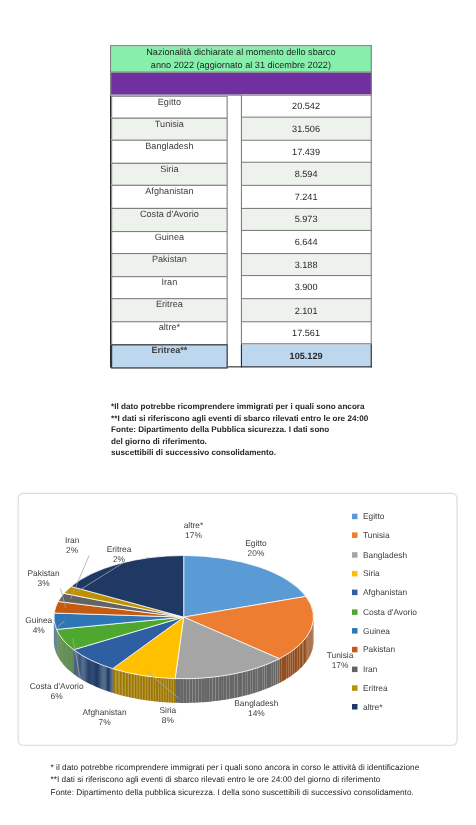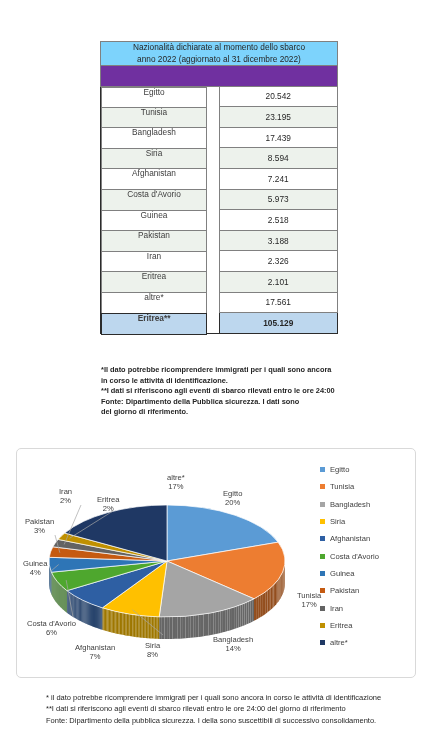--- a/index.html
+++ b/index.html
@@ -24,21 +24,21 @@
   }
   table.nat td{
     border:1px solid #808080;
     font-size:8.3px;
     height:19.6px;
     text-align:center;
     vertical-align:middle;
     padding:0;
   }
   td.hdr{
-    background:#7dd3fc;
+    background:#86efac;
     border:1px solid #2b2b2b;
     font-size:8.2px;
     line-height:11.5px;
     height:40px;
     padding:2px 6px;
   }
   td.band{
     background:#7030A0;
     height:9px;
     border:1px solid #2b2b2b;
@@ -108,72 +108,72 @@
       </tr>
       <tr>
         <td class="band" colspan="2"></td>
       </tr>
       <tr class="plain">
         <td class="lbl">Egitto</td>
         <td class="val">20.542</td>
       </tr>
       <tr class="alt">
         <td class="lbl">Tunisia</td>
-        <td class="val">23.195</td>
+        <td class="val">31.506</td>
       </tr>
       <tr class="plain">
         <td class="lbl">Bangladesh</td>
         <td class="val">17.439</td>
       </tr>
       <tr class="alt">
         <td class="lbl">Siria</td>
         <td class="val">8.594</td>
       </tr>
       <tr class="plain">
         <td class="lbl">Afghanistan</td>
         <td class="val">7.241</td>
       </tr>
       <tr class="alt">
         <td class="lbl">Costa d'Avorio</td>
         <td class="val">5.973</td>
       </tr>
       <tr class="plain">
         <td class="lbl">Guinea</td>
-        <td class="val">2.518</td>
+        <td class="val">6.644</td>
       </tr>
       <tr class="alt">
         <td class="lbl">Pakistan</td>
         <td class="val">3.188</td>
       </tr>
       <tr class="plain">
         <td class="lbl">Iran</td>
-        <td class="val">2.326</td>
+        <td class="val">3.900</td>
       </tr>
       <tr class="alt">
         <td class="lbl">Eritrea</td>
         <td class="val">2.101</td>
       </tr>
       <tr class="plain">
         <td class="lbl">altre*</td>
         <td class="val">17.561</td>
       </tr>
       <tr class="total">
         <td class="lbl">Eritrea**</td>
         <td class="val">105.129</td>
       </tr>
     </tbody>
   </table>
 </div>
 
 <div id="table-notes">
   <div>*Il dato potrebbe ricomprendere immigrati per i quali sono ancora</div>
-  <div>in corso le attività di identificazione.</div>
   <div>**I dati si riferiscono agli eventi di sbarco rilevati entro le ore 24:00</div>
   <div> Fonte: Dipartimento della Pubblica sicurezza. I dati sono</div>
   <div>del giorno di riferimento.</div>
+  <div>suscettibili di successivo consolidamento.</div>
 </div>
 
 <div id="chart-frame">
   <div id="chart-inner">
 
     <svg class="pie-svg" width="300" height="228" viewBox="0 0 300 228">
       <g id="pie-depth">
           <path d="M267.99474887165786,112.52830352198632 L267.92118982828936,114.04635337215758 L267.92118982828936,136.04635337215757 L267.99474887165786,134.52830352198632 Z" fill="rgb(147,78,30)"></path>
           <path d="M267.92118982828936,114.04635337215758 L267.7609311097629,115.56289867363083 L267.7609311097629,137.56289867363083 L267.92118982828936,136.04635337215757 Z" fill="rgb(147,78,30)"></path>
           <path d="M267.7609311097629,115.56289867363083 L267.51409054374676,117.07682441064688 L267.51409054374676,139.07682441064688 L267.7609311097629,137.56289867363083 Z" fill="rgb(147,78,30)"></path>

